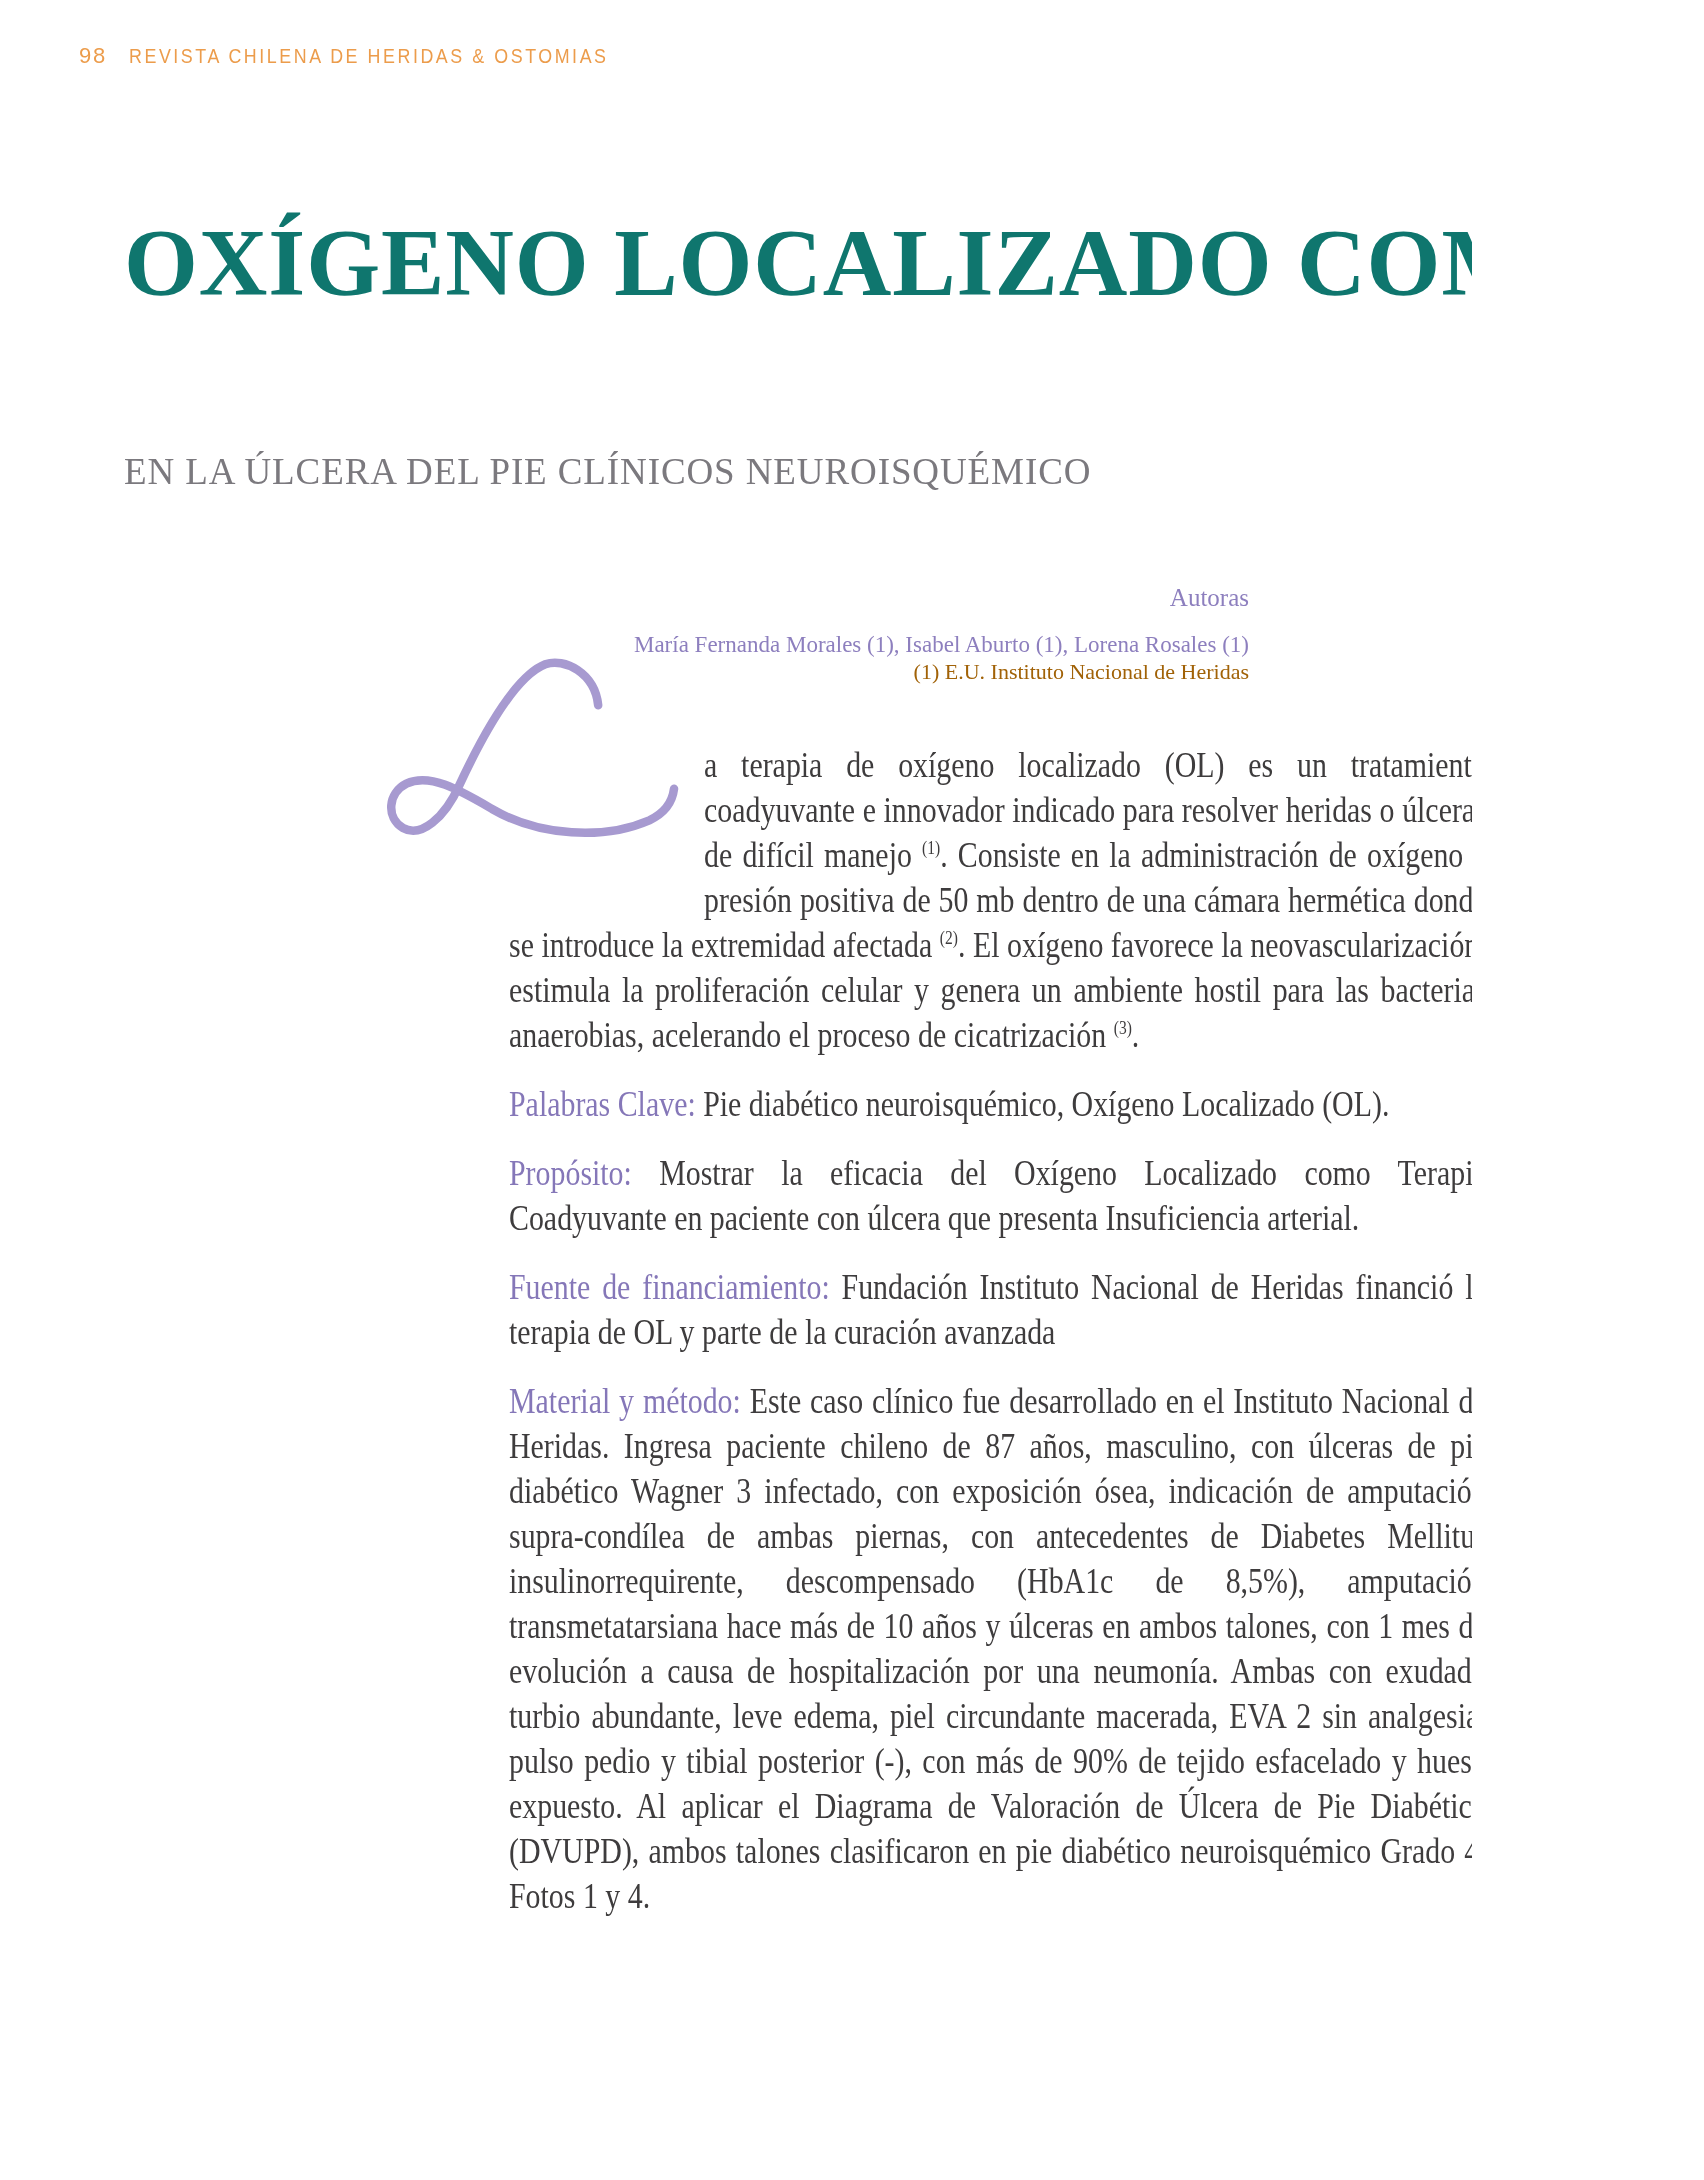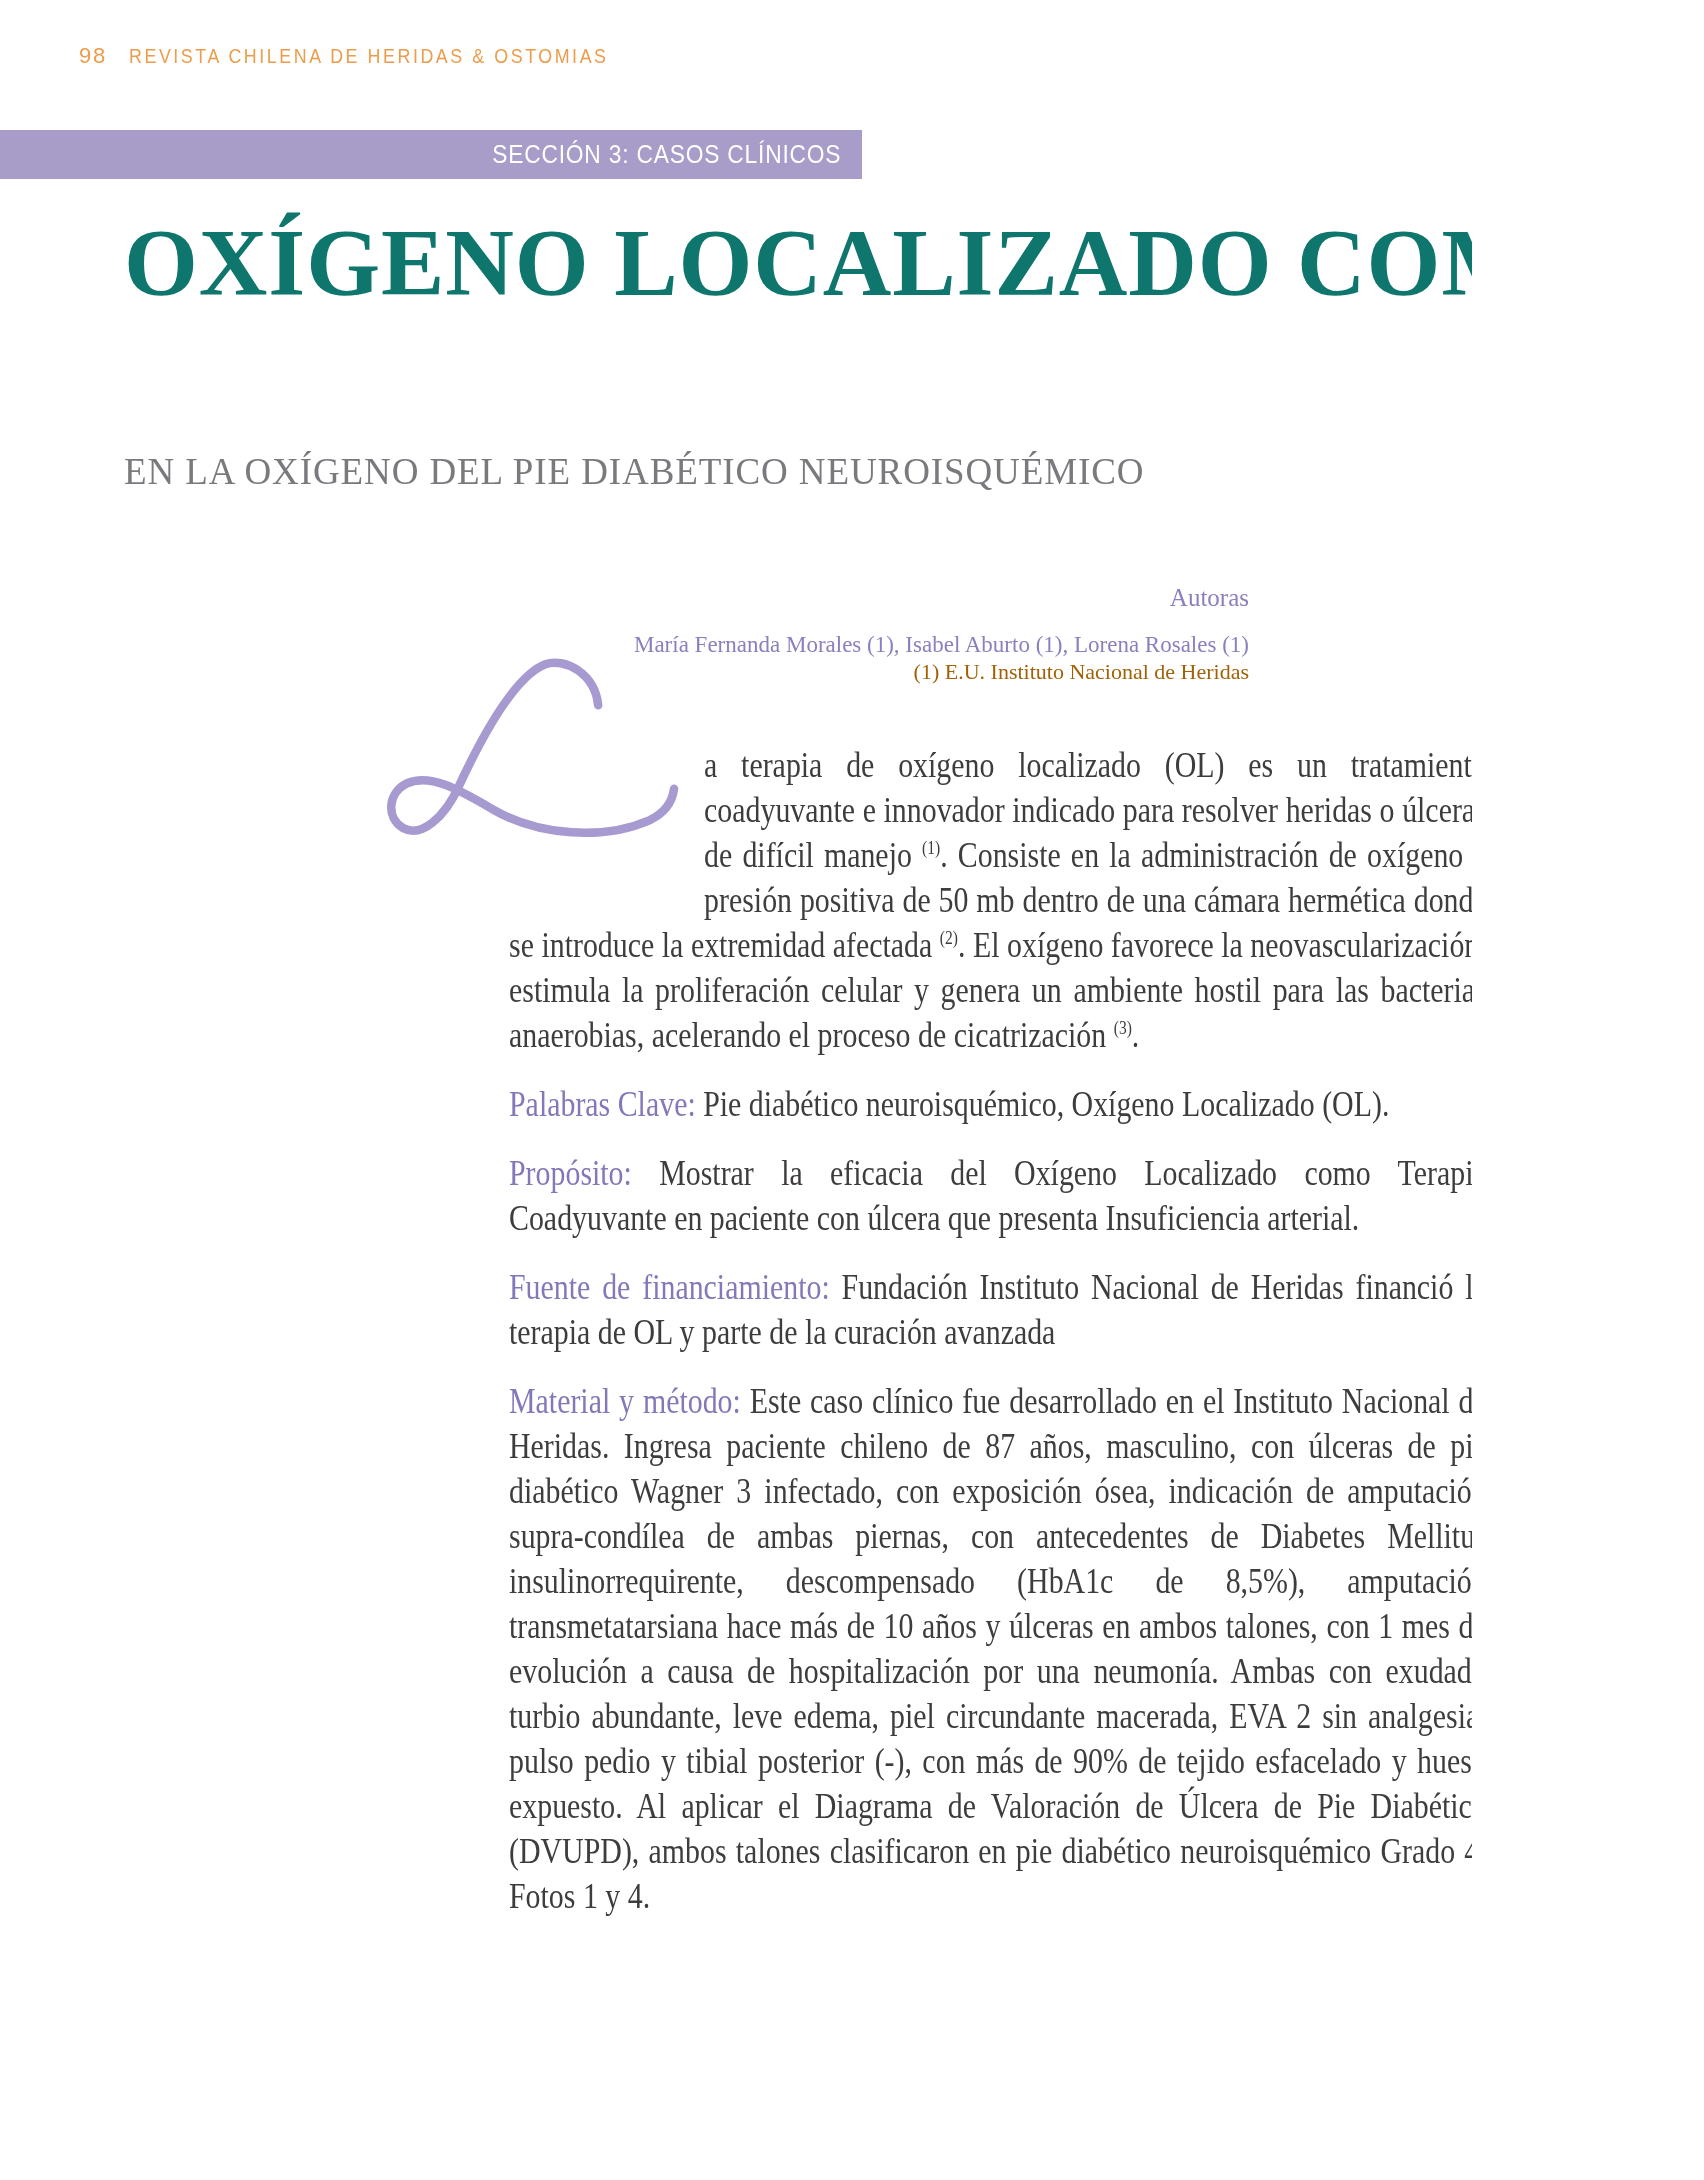--- a/index.html
+++ b/index.html
@@ -133,28 +133,25 @@
 </head>
 <body>
 
 <div class="page">
 
   <div class="running-head">
     <span class="page-number">98</span>
     <span class="journal-title">REVISTA CHILENA DE HERIDAS &amp; OSTOMIAS</span>
   </div>
 
-  <div class="section-band">
-    <span class="label">SECCIÓN 3: CASOS CLÍNICOS</span>
-  </div>
 
   <h1 class="article-title">
     <div>OXÍGENO LOCALIZADO COMO</div>
   </h1>
-  <div class="article-subtitle">EN LA OXÍGENO DEL PIE DIABÉTICO NEUROISQUÉMICO</div>
+  <div class="article-subtitle">EN LA ÚLCERA DEL PIE CLÍNICOS NEUROISQUÉMICO</div>
 
   <div class="authors-block">
     <div class="authors-heading">Autoras</div>
     <div class="authors-line">María Fernanda Morales (1), Isabel Aburto (1), Lorena Rosales (1)</div>
     <div class="affiliation">(1) E.U. Instituto Nacional de Heridas</div>
   </div>
 
   <svg class="dropcap-flourish" viewBox="0 0 352 245" aria-hidden="true">
     <path d="M 256,60 C 252,22 216,4 194,12 C 158,26 121,94 93,154
              C 76,192 48,216 27,204 C 7,192 9,163 31,152

